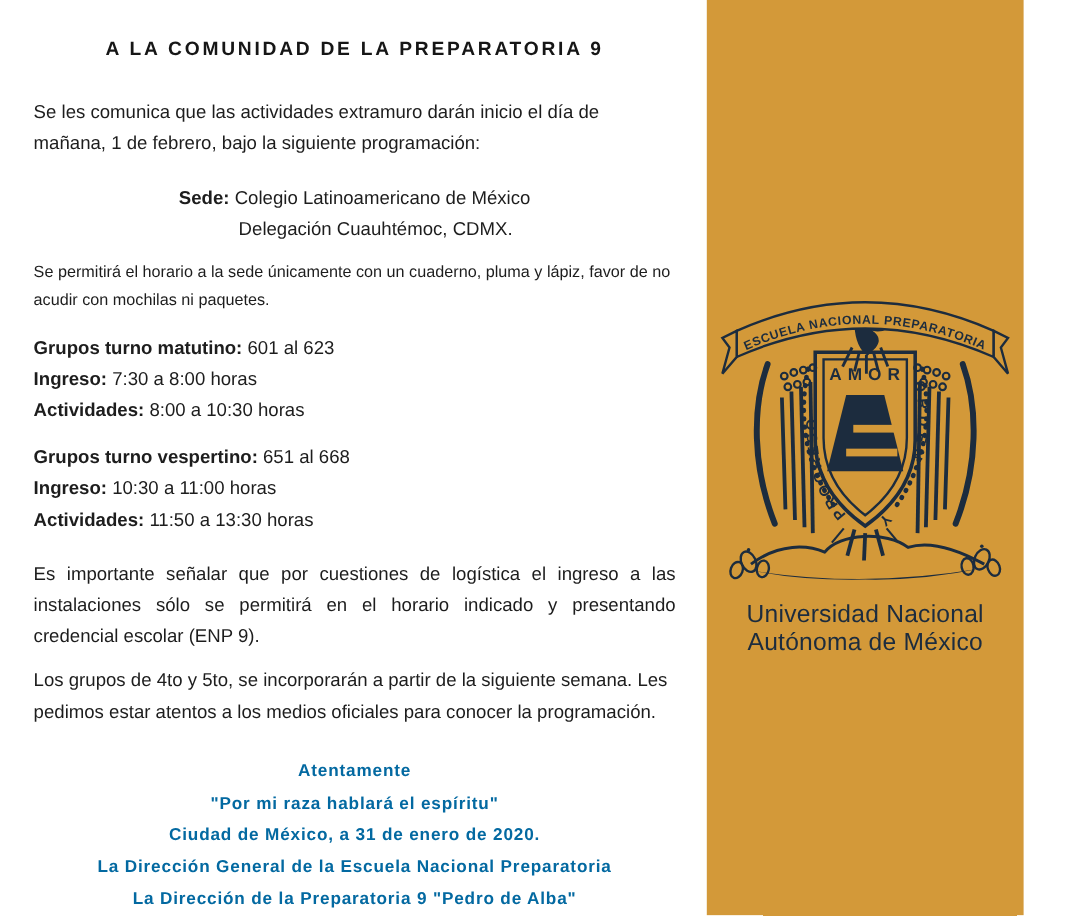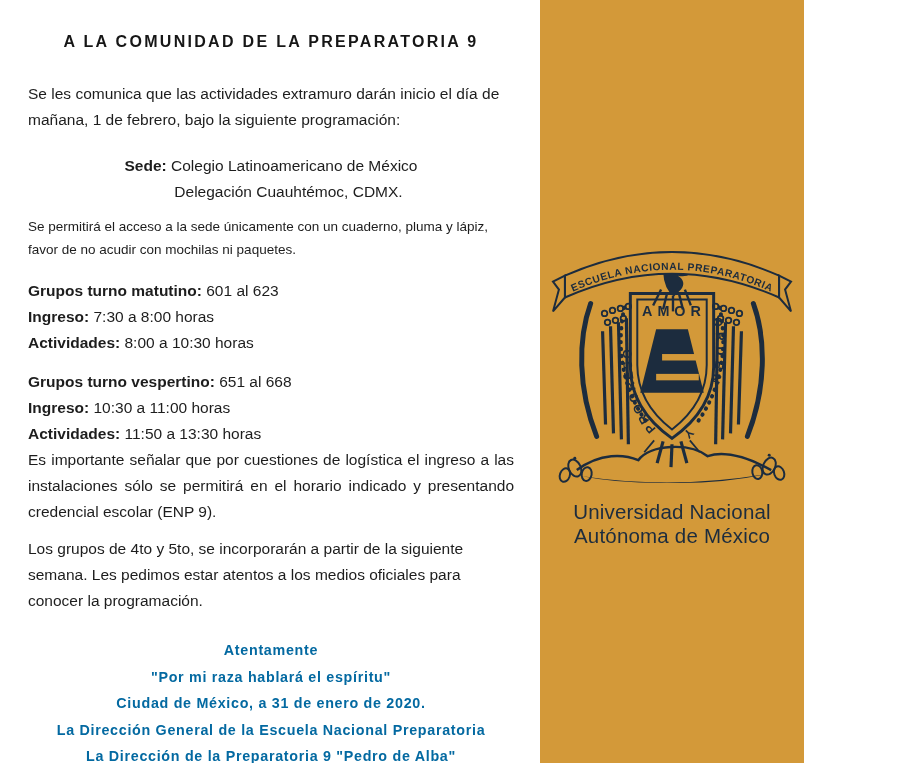--- a/index.html
+++ b/index.html
@@ -11,21 +11,21 @@
     width: 909px;
     height: 763px;
     display: flex;
     overflow: hidden;
     background: #ffffff;
     font-family: "Liberation Sans", sans-serif;
   }
 
   
   .doc {
-    width: 540px;
+    width: 589px;
     box-sizing: border-box;
     padding: 26px 26px 0 28px;
     color: #1d1d1d;
     font-size: 15.5px;
     line-height: 26px;
   }
   .doc-title {
     margin: 6px 0 0 0;
     text-align: center;
     font-size: 16px;
@@ -34,21 +34,21 @@
     line-height: 20px;
     color: #161616;
   }
   .para { margin: 0; }
   .intro        { margin-top: 29px; }
   .sede-block   { margin-top: 20px; text-align: center; }
   .addr-line    { padding-left: 35px; }
   .access-note  { margin-top: 10px; font-size: 13.5px; line-height: 23px; }
   .sched-block  { margin-top: 17px; }
   .sched-block.second { margin-top: 13px; }
-  .logistics    { text-align: justify; }
+  .logistics    { margin-top: 19px; text-align: justify; }
   .nextweek     { margin-top: 11px; }
   .closing {
     margin-top: 23px;
     text-align: center;
     font-weight: 700;
     font-size: 14.3px;
     line-height: 26.5px;
     letter-spacing: 0.7px;
     color: #0369a1;
   }
@@ -102,21 +102,21 @@
     <p class="para intro">Se les comunica que las actividades extramuro darán inicio el día de mañana, 1 de febrero, bajo la siguiente programación:</p>
 
     <div class="sede-block">
       <div>
         <span class="b">Sede:</span>
         <span>Colegio Latinoamericano de México</span>
       </div>
       <div class="addr-line">Delegación Cuauhtémoc, CDMX.</div>
     </div>
 
-    <p class="para access-note">Se permitirá el acceso a la sede únicamente con un cuaderno, pluma y lápiz, favor de no acudir con mochilas ni paquetes.</p>
+    <p class="para access-note">Se permitirá el horario a la sede únicamente con un cuaderno, pluma y lápiz, favor de no acudir con mochilas ni paquetes.</p>
 
     <div class="sched-block">
       <div>
         <span class="b">Grupos turno matutino:</span>
         <span>601 al 623</span>
       </div>
       <div>
         <span class="b">Ingreso:</span>
         <span>7:30 a 8:00 horas</span>
       </div>

